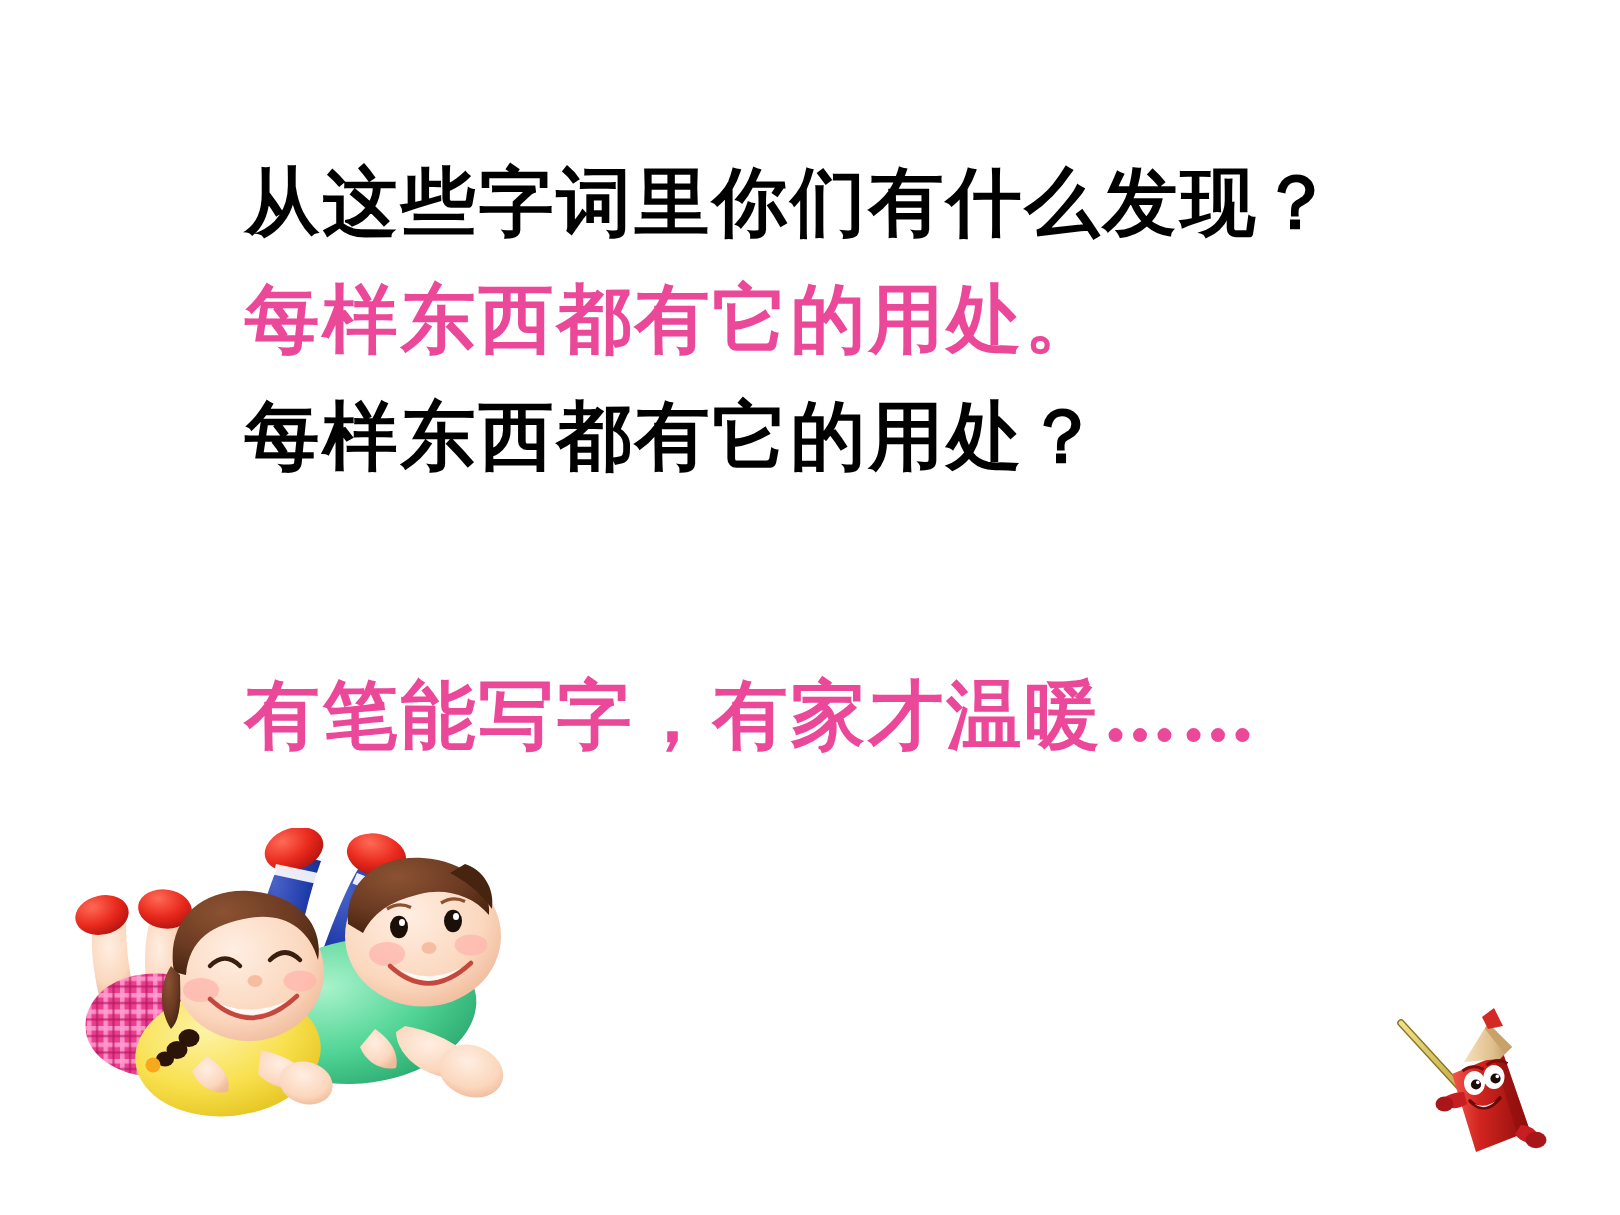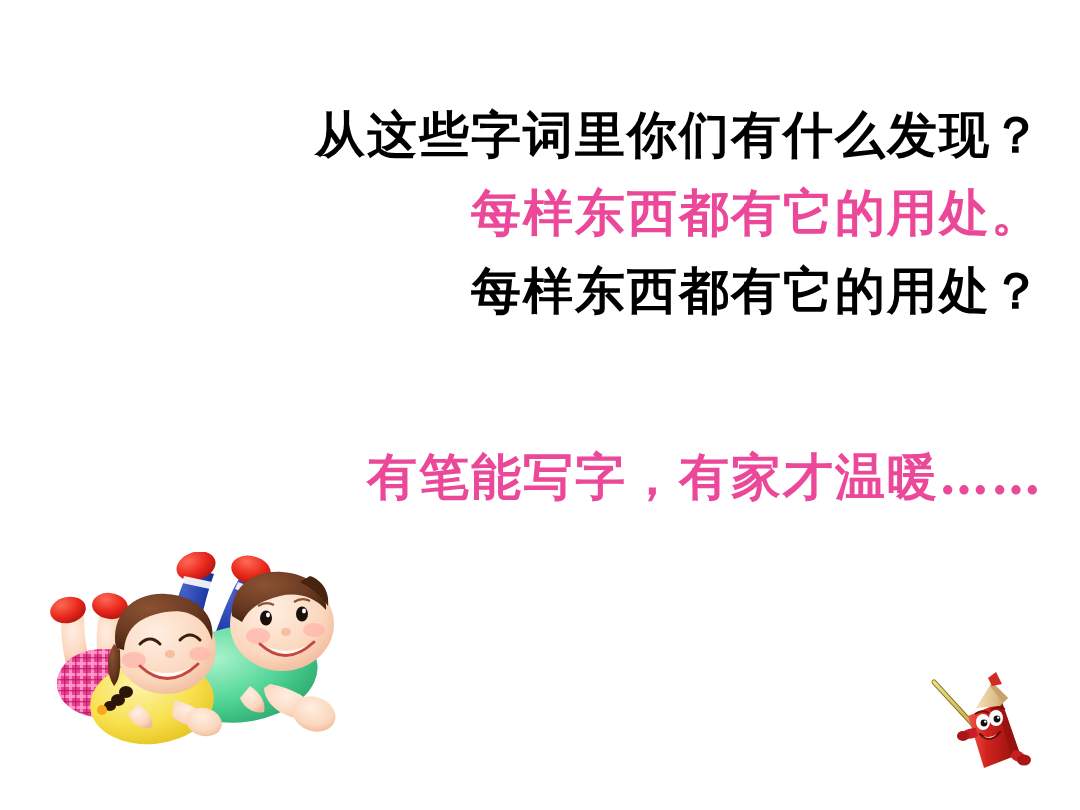--- a/index.html
+++ b/index.html
@@ -22,35 +22,34 @@
     height: 810px;
     background: #ffffff;
   }
 
   
   .text-block {
     position: absolute;
     left: 163px;
     top: 96px;
     width: 880px;
-    text-align: right;
   }
 
   .line {
     font-family: "DejaVu Serif", "Liberation Serif", serif;
     font-weight: bold;
     font-size: 50px;
     line-height: 78px;
     letter-spacing: 2px;
     white-space: nowrap;
   }
   .line.black { color: #000000; }
   .line.red   { color: #ec4899; }
 
-  .line.spaced-above { margin-top: 108px; margin-left: 47px; }
+  .line.spaced-above { margin-top: 108px; }
 
   
   #children {
     position: absolute;
     left: 14px;
     top: 552px;
     width: 370px;
     height: 215px;
   }
   #children svg { display: block; width: 100%; height: 100%; }

